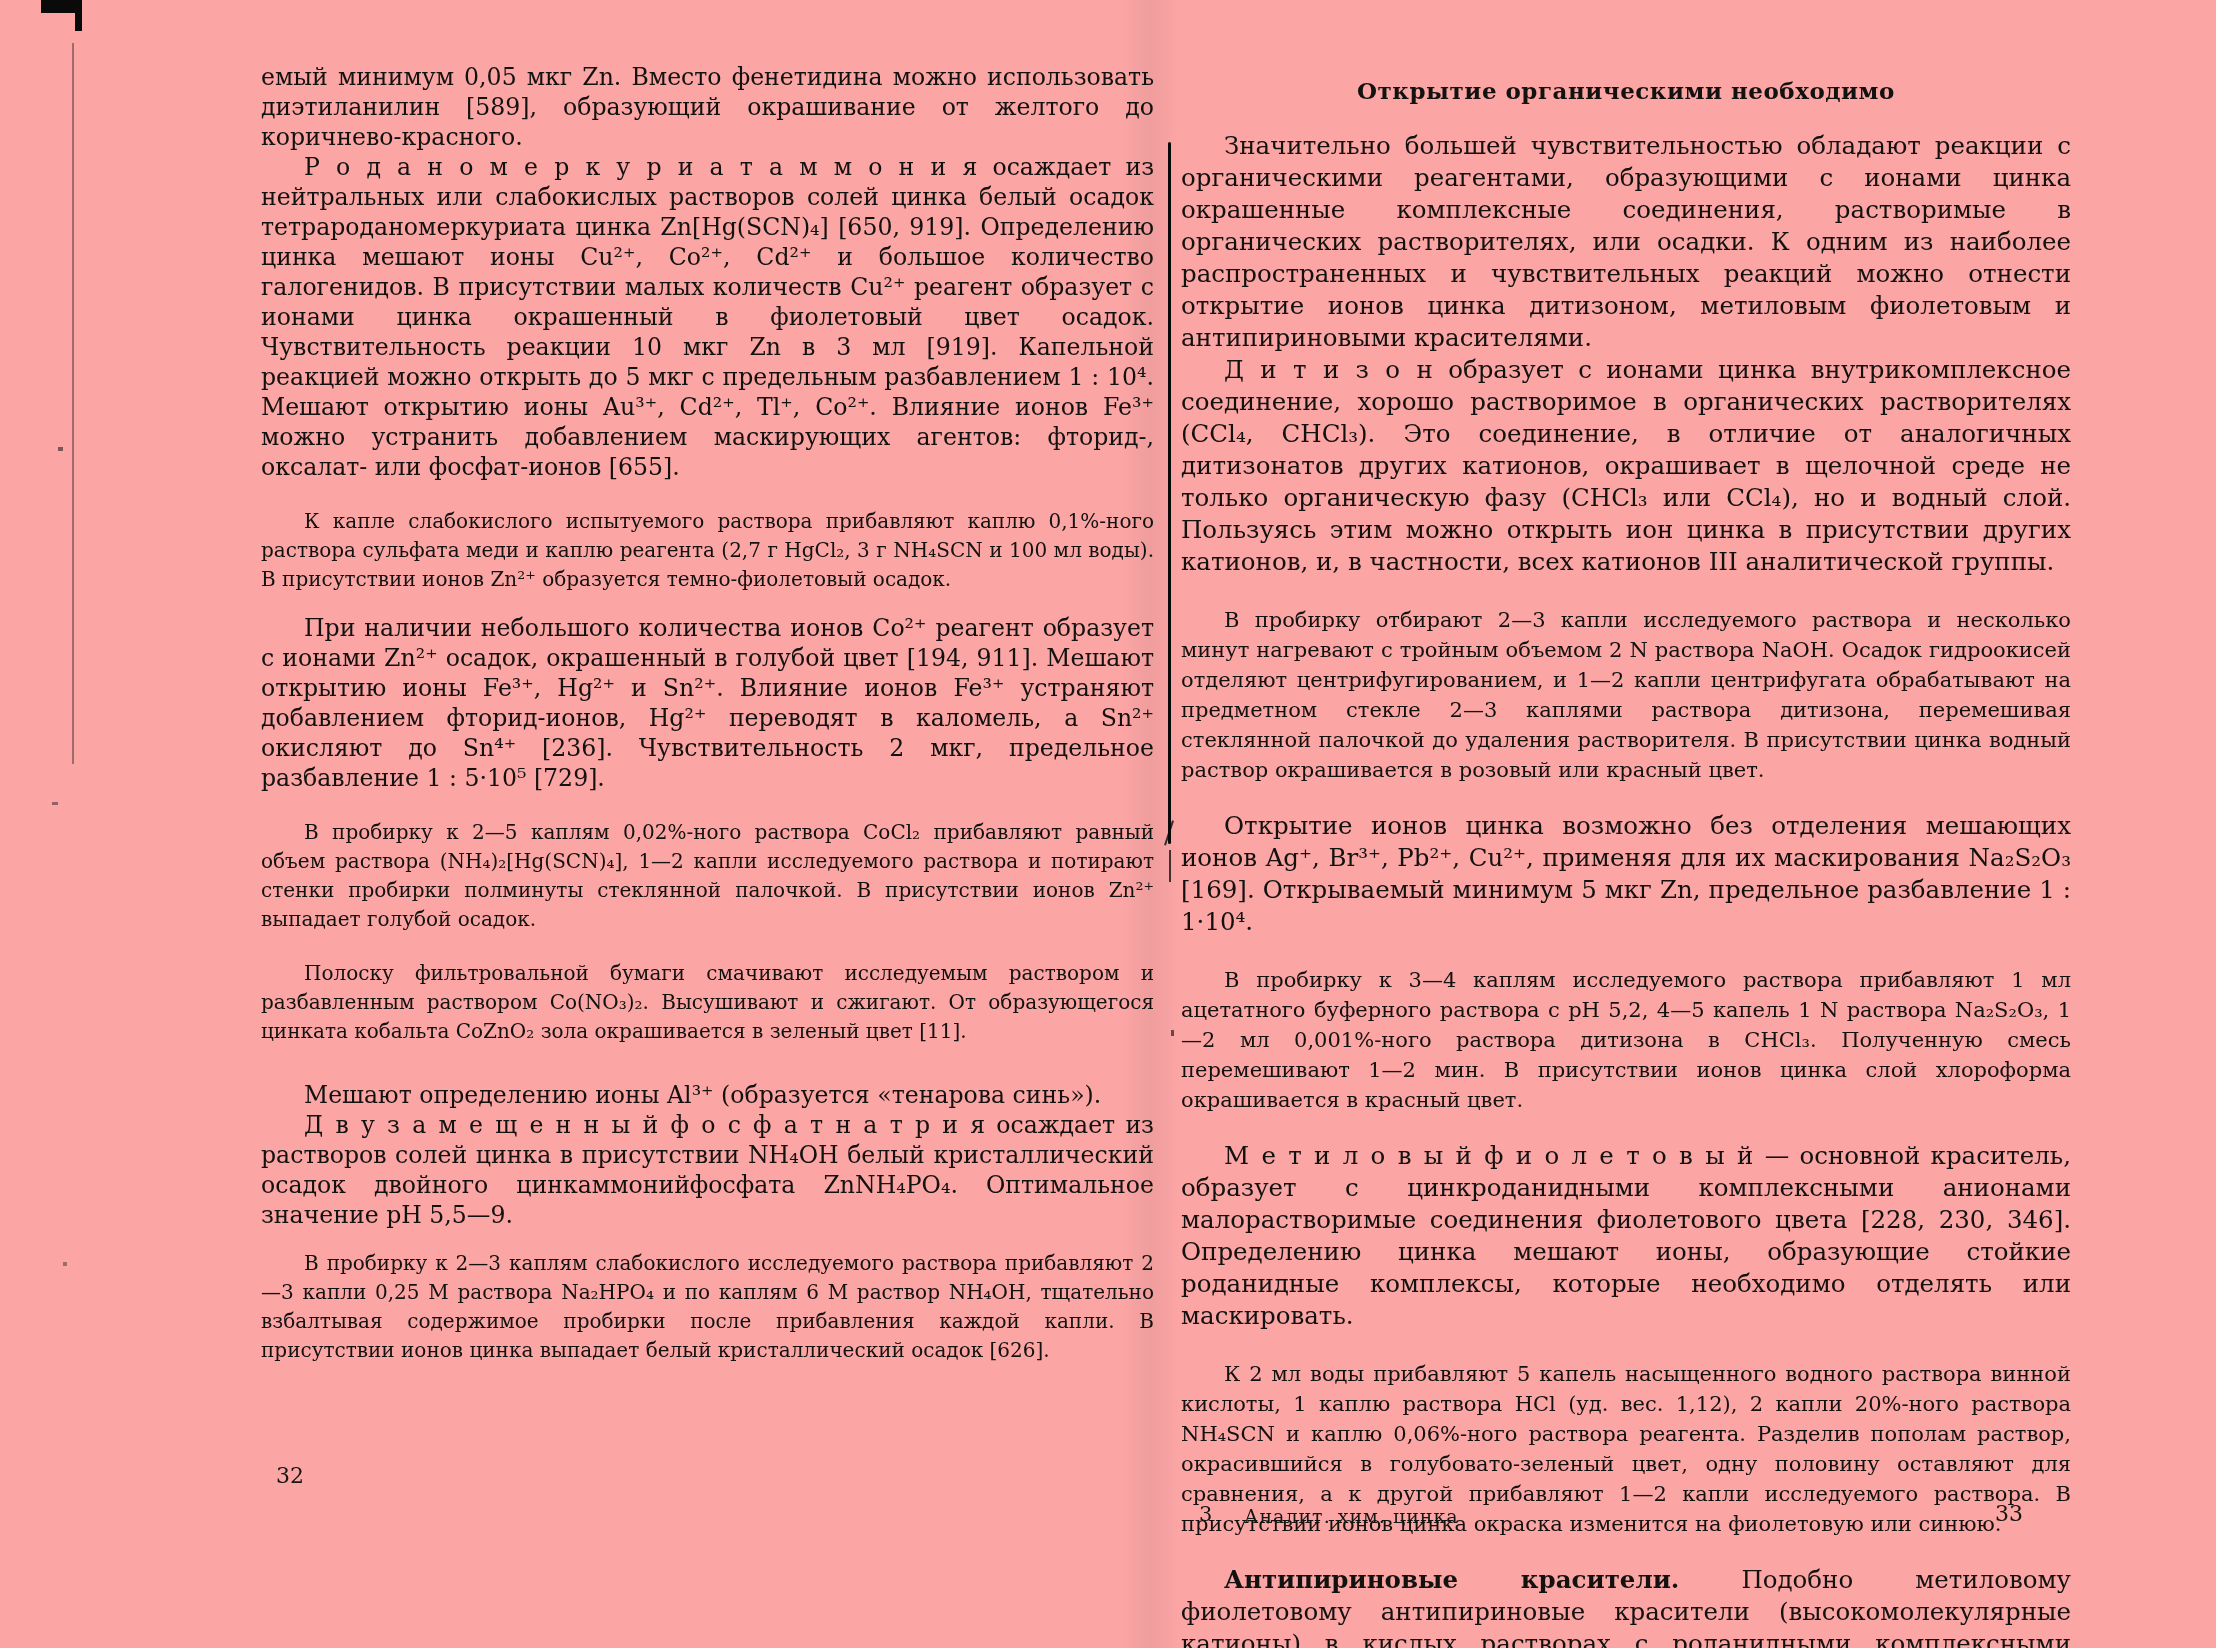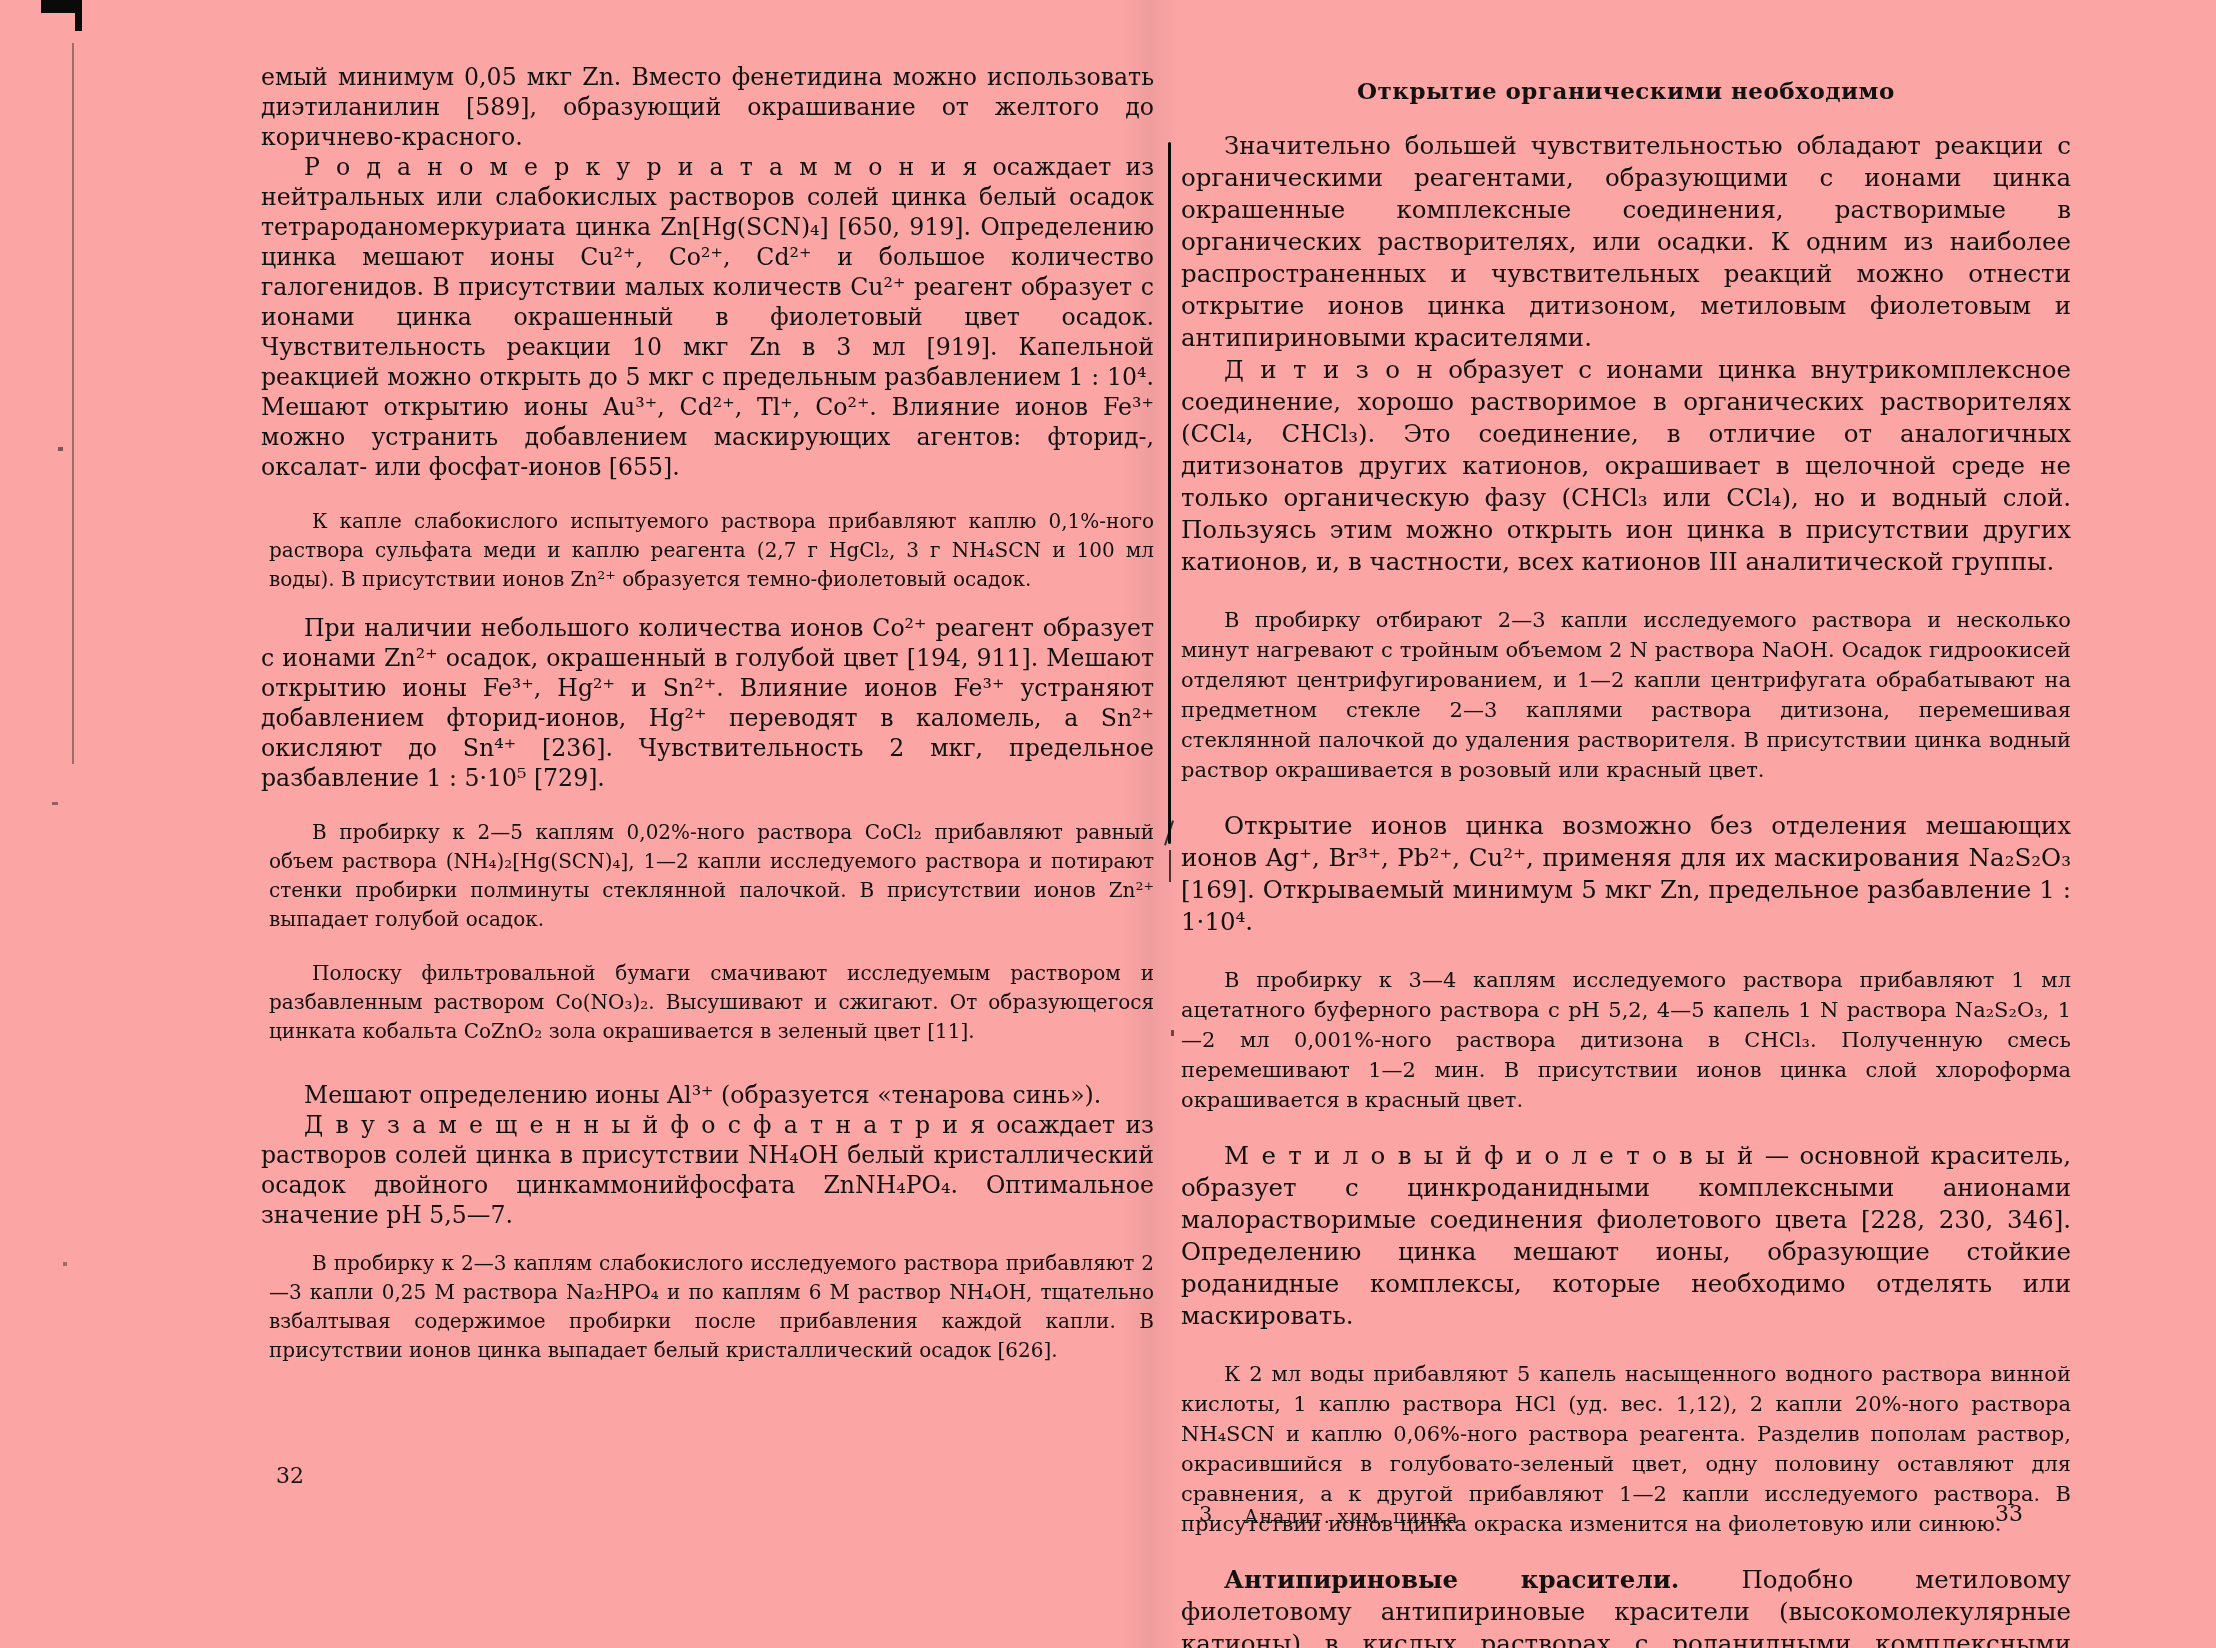--- a/index.html
+++ b/index.html
@@ -17,21 +17,21 @@
   .gutter-shade{
     position:absolute;left:1121px;top:0;width:58px;height:1648px;
     background:linear-gradient(90deg,rgba(0,0,0,0) 0%,rgba(0,0,0,0.05) 50%,rgba(0,0,0,0) 100%);
   }
   .page{position:absolute;}
   .page-left{left:261px;top:62px;width:893px;}
   .page-right{left:1181px;top:76px;width:890px;}
 
   p{margin:0;text-align:justify;hyphens:none;}
   .page-left  p.body {font-size:23.6px;line-height:30px;}
-  .page-left  p.small{font-size:20px;line-height:29px;margin-left:8px;}
+  .page-left  p.small{font-size:20px;line-height:29px;}
   .page-right p.body {font-size:24.5px;line-height:32px;}
   .page-right p.small{font-size:21px;line-height:30px;margin-top:27px;}
   .ind{text-indent:43px;}
   .spaced{letter-spacing:1px;}
   .boldlead{font-weight:bold;}
 
   .mt-sm{margin-top:19px;}
   .mt-md{margin-top:25px;}
   .mt-lg{margin-top:34px;}
 
@@ -80,21 +80,21 @@
   <div class="artifact a-gdot"></div>
 
   <div class="page page-left">
     <p class="body">емый минимум 0,05 мкг Zn. Вместо фенетидина можно использовать диэтиланилин [589], образующий окрашивание от желтого до коричнево-красного.</p>
     <p class="body ind"><span class="spaced">Р о д а н о м е р к у р и а т   а м м о н и я</span><span> осаждает из нейтральных или слабокислых растворов солей цинка белый осадок тетрароданомеркуриата цинка Zn[Hg(SCN)₄] [650, 919]. Определению цинка мешают ионы Cu²⁺, Co²⁺, Cd²⁺ и большое количество галогенидов. В присутствии малых количеств Cu²⁺ реагент образует с ионами цинка окрашенный в фиолетовый цвет осадок. Чувствительность реакции 10 мкг Zn в 3 мл [919]. Капельной реакцией можно открыть до 5 мкг с предельным разбавлением 1 : 10⁴. Мешают открытию ионы Au³⁺, Cd²⁺, Tl⁺, Co²⁺. Влияние ионов Fe³⁺ можно устранить добавлением маскирующих агентов: фторид-, оксалат- или фосфат-ионов [655].</span></p>
     <p class="small ind mt-md">К капле слабокислого испытуемого раствора прибавляют каплю 0,1%-ного раствора сульфата меди и каплю реагента (2,7 г HgCl₂, 3 г NH₄SCN и 100 мл воды). В присутствии ионов Zn²⁺ образуется темно-фиолетовый осадок.</p>
     <p class="body ind mt-sm">При наличии небольшого количества ионов Co²⁺ реагент образует с ионами Zn²⁺ осадок, окрашенный в голубой цвет [194, 911]. Мешают открытию ионы Fe³⁺, Hg²⁺ и Sn²⁺. Влияние ионов Fe³⁺ устраняют добавлением фторид-ионов, Hg²⁺ переводят в каломель, а Sn²⁺ окисляют до Sn⁴⁺ [236]. Чувствительность 2 мкг, предельное разбавление 1 : 5·10⁵ [729].</p>
     <p class="small ind mt-md">В пробирку к 2—5 каплям 0,02%-ного раствора CoCl₂ прибавляют равный объем раствора (NH₄)₂[Hg(SCN)₄], 1—2 капли исследуемого раствора и потирают стенки пробирки полминуты стеклянной палочкой. В присутствии ионов Zn²⁺ выпадает голубой осадок.</p>
     <p class="small ind mt-md">Полоску фильтровальной бумаги смачивают исследуемым раствором и разбавленным раствором Co(NO₃)₂. Высушивают и сжигают. От образующегося цинката кобальта CoZnO₂ зола окрашивается в зеленый цвет [11].</p>
     <p class="body ind mt-lg">Мешают определению ионы Al³⁺ (образуется «тенарова синь»).</p>
-    <p class="body ind"><span class="spaced">Д в у з а м е щ е н н ы й   ф о с ф а т   н а т р и я</span><span> осаждает из растворов солей цинка в присутствии NH₄OH белый кристаллический осадок двойного цинкаммонийфосфата ZnNH₄PO₄. Оптимальное значение pH 5,5—7.</span></p>
+    <p class="body ind"><span class="spaced">Д в у з а м е щ е н н ы й   ф о с ф а т   н а т р и я</span><span> осаждает из растворов солей цинка в присутствии NH₄OH белый кристаллический осадок двойного цинкаммонийфосфата ZnNH₄PO₄. Оптимальное значение pH 5,5—9.</span></p>
     <p class="small ind mt-sm">В пробирку к 2—3 каплям слабокислого исследуемого раствора прибавляют 2—3 капли 0,25 M раствора Na₂HPO₄ и по каплям 6 M раствор NH₄OH, тщательно взбалтывая содержимое пробирки после прибавления каждой капли. В присутствии ионов цинка выпадает белый кристаллический осадок [626].</p>
   </div>
 
   <div class="page page-right">
     <h2 class="heading">Открытие органическими необходимо</h2>
     <p class="body ind">Значительно большей чувствительностью обладают реакции с органическими реагентами, образующими с ионами цинка окрашенные комплексные соединения, растворимые в органических растворителях, или осадки. К одним из наиболее распространенных и чувствительных реакций можно отнести открытие ионов цинка дитизоном, метиловым фиолетовым и антипириновыми красителями.</p>
     <p class="body ind"><span class="spaced">Д и т и з о н</span><span> образует с ионами цинка внутрикомплексное соединение, хорошо растворимое в органических растворителях (CCl₄, CHCl₃). Это соединение, в отличие от аналогичных дитизонатов других катионов, окрашивает в щелочной среде не только органическую фазу (CHCl₃ или CCl₄), но и водный слой. Пользуясь этим можно открыть ион цинка в присутствии других катионов, и, в частности, всех катионов III аналитической группы.</span></p>
     <p class="small ind mt-sm">В пробирку отбирают 2—3 капли исследуемого раствора и несколько минут нагревают с тройным объемом 2 N раствора NaOH. Осадок гидроокисей отделяют центрифугированием, и 1—2 капли центрифугата обрабатывают на предметном стекле 2—3 каплями раствора дитизона, перемешивая стеклянной палочкой до удаления растворителя. В присутствии цинка водный раствор окрашивается в розовый или красный цвет.</p>
     <p class="body ind mt-md">Открытие ионов цинка возможно без отделения мешающих ионов Ag⁺, Br³⁺, Pb²⁺, Cu²⁺, применяя для их маскирования Na₂S₂O₃ [169]. Открываемый минимум 5 мкг Zn, предельное разбавление 1 : 1·10⁴.</p>
     <p class="small ind mt-sm">В пробирку к 3—4 каплям исследуемого раствора прибавляют 1 мл ацетатного буферного раствора с pH 5,2, 4—5 капель 1 N раствора Na₂S₂O₃, 1—2 мл 0,001%-ного раствора дитизона в CHCl₃. Полученную смесь перемешивают 1—2 мин. В присутствии ионов цинка слой хлороформа окрашивается в красный цвет.</p>

